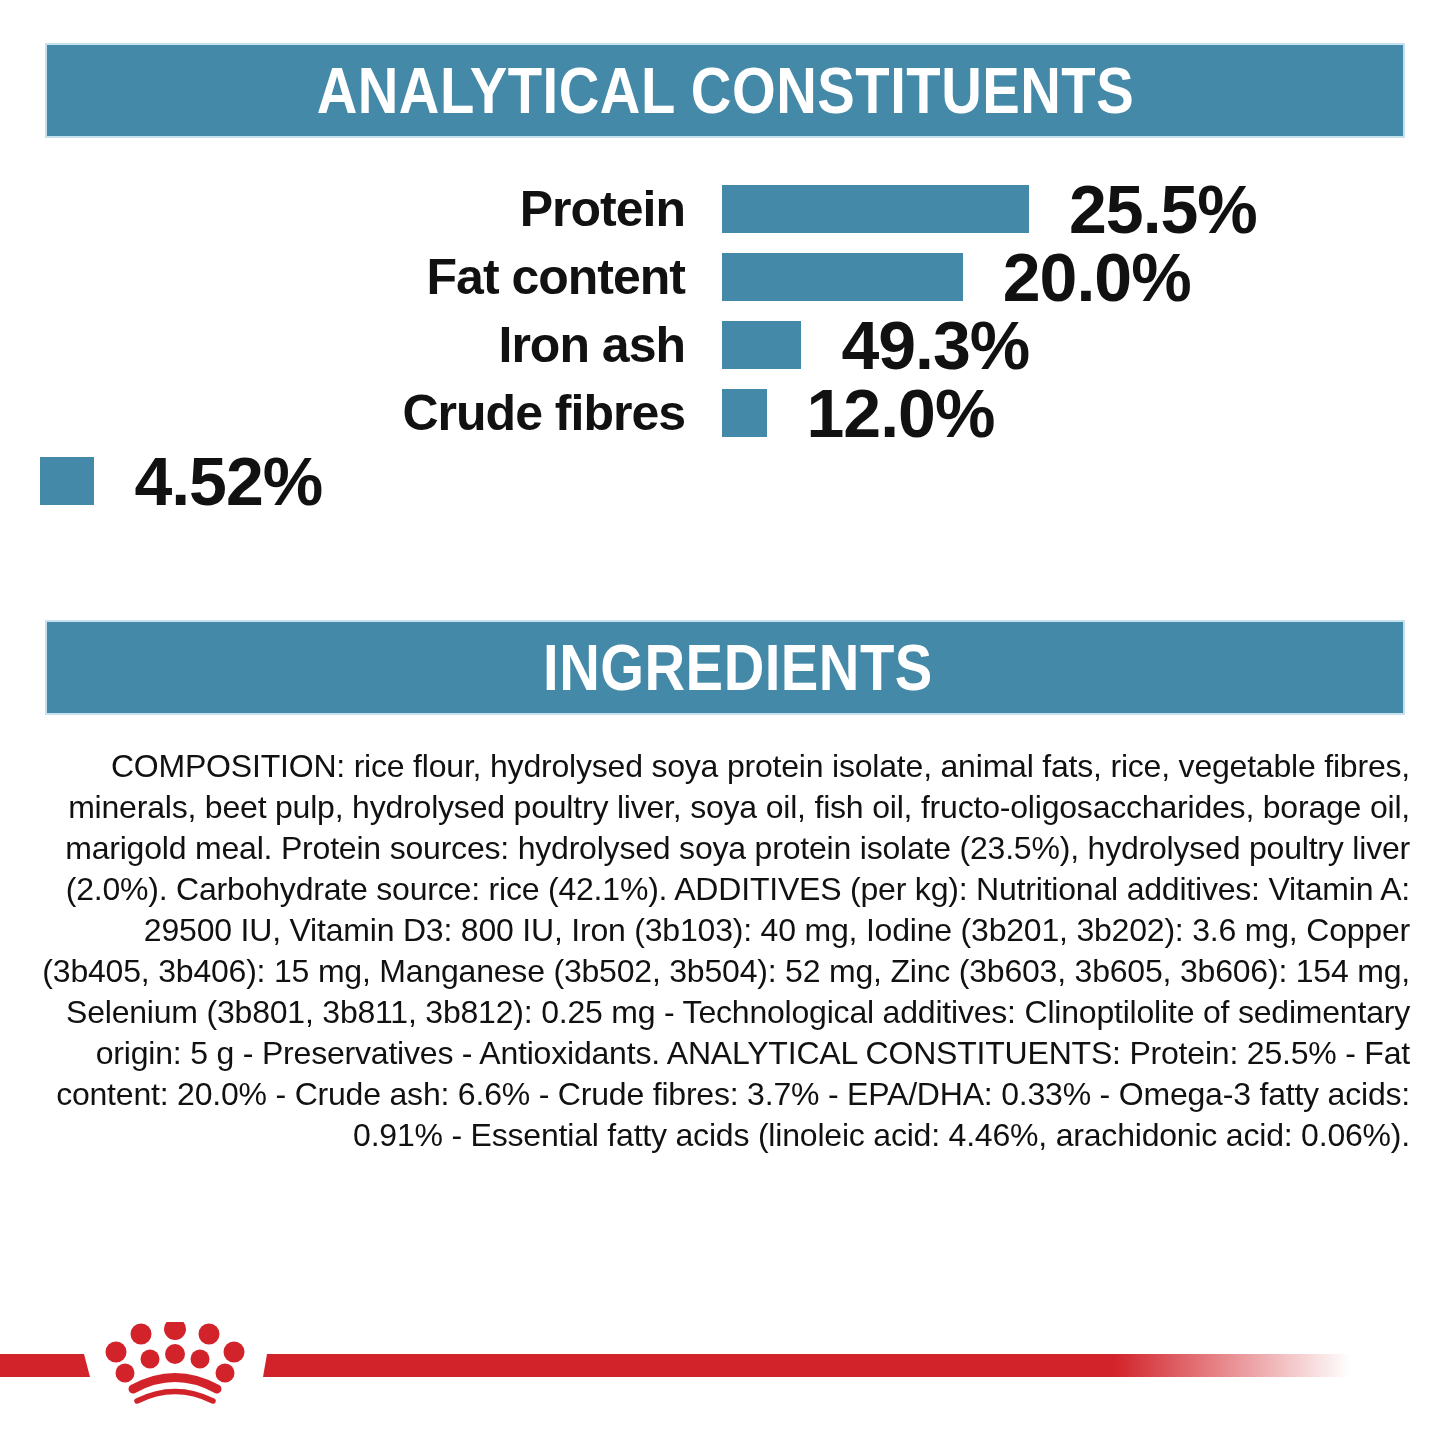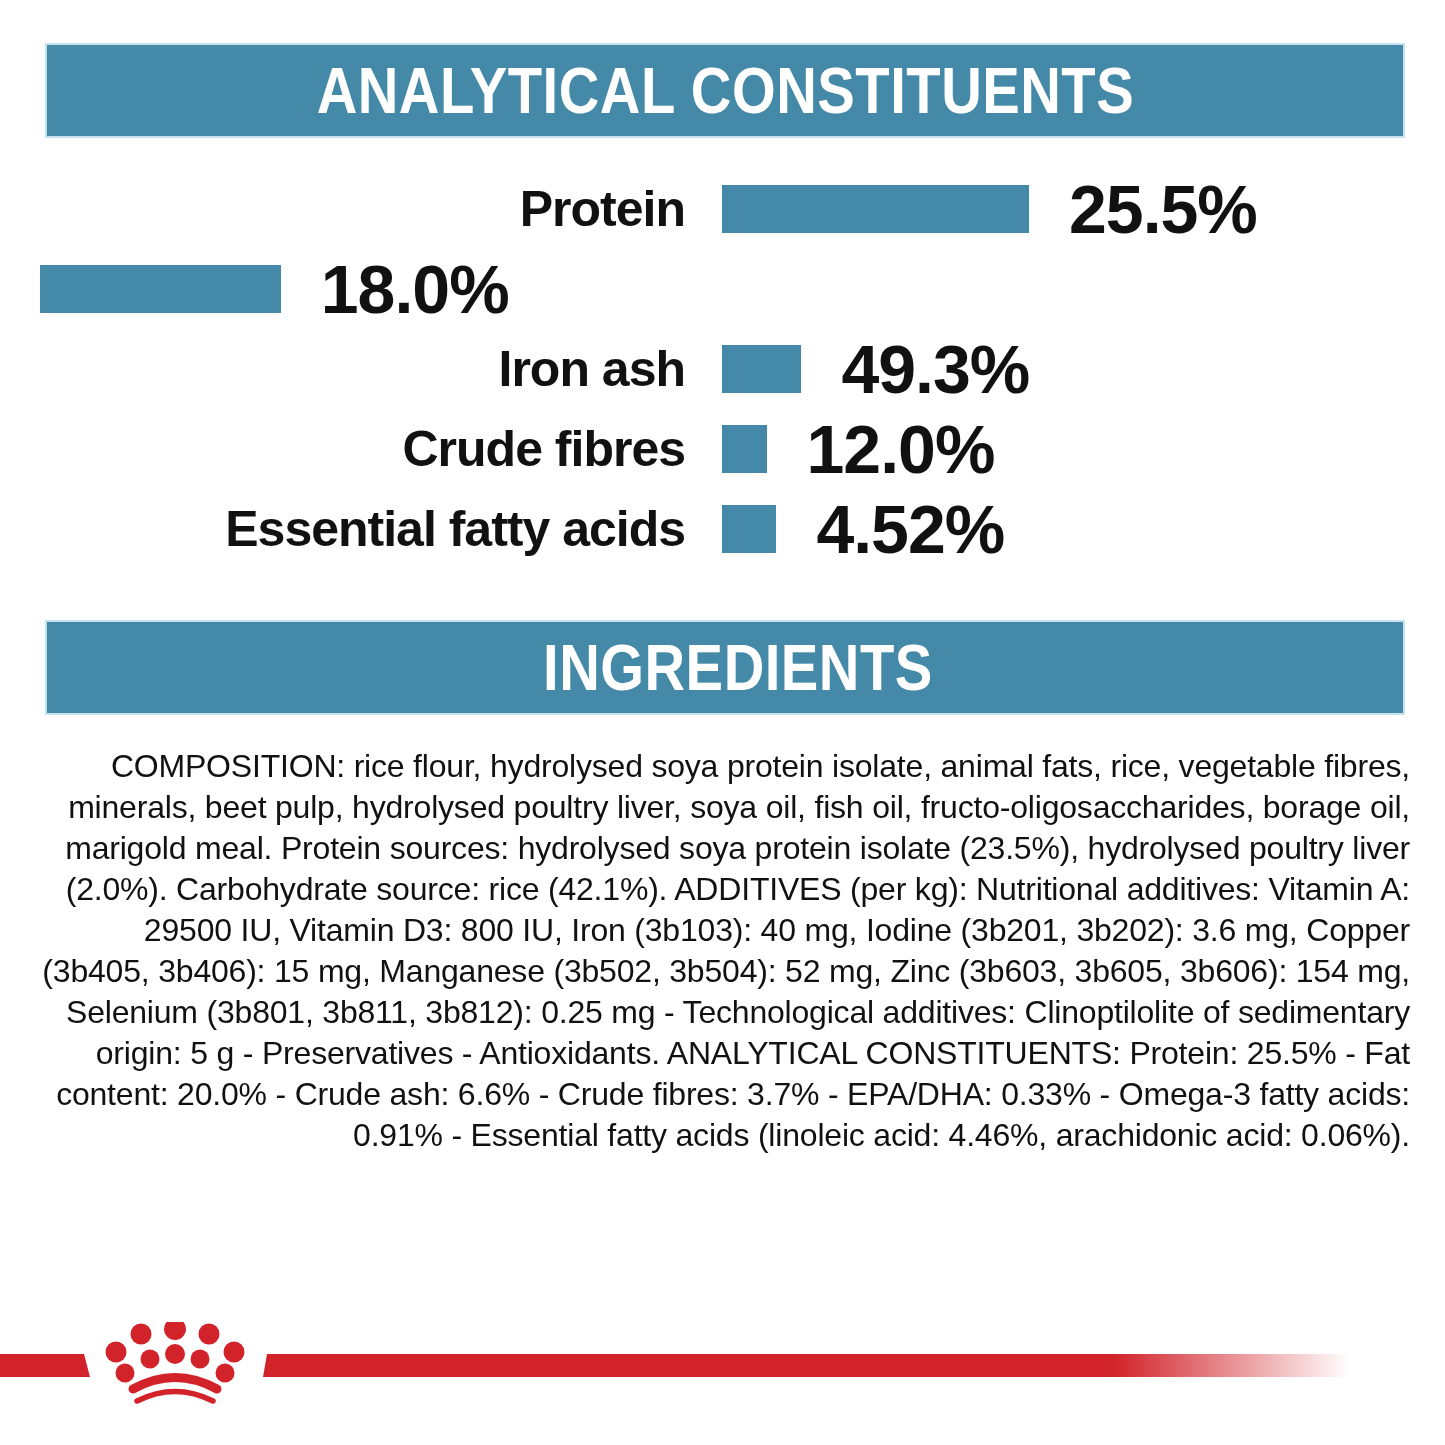--- a/index.html
+++ b/index.html
@@ -16,21 +16,21 @@
     display:flex; align-items:center; justify-content:center;
   }
   #band-analytical { top:43px; }
   #band-ingredients { top:620px;padding-left:26px; }
   .band-title {
     color:#fff; font-weight:bold; font-size:58px; letter-spacing:0.5px;
     display:inline-block; transform:scale(0.97,1.12); white-space:nowrap;
   }
 
   
-  .chart { position:absolute; left:40px; top:185px; display:flex; flex-direction:column; gap:32px; }
+  .chart { position:absolute; left:40px; top:185px; display:flex; flex-direction:column; gap:20px; }
   .chart-row { display:flex; align-items:center; height:48px; }
   .chart-label {
     width:645px; text-align:right; font-weight:bold; font-size:50px;
     letter-spacing:-1px; line-height:48px; color:var(--text);
     margin-right:37px; white-space:nowrap;
   }
   .chart-bar { height:48px; background:var(--teal); flex:0 0 auto; }
   .chart-value {
     margin-left:40px; font-weight:bold; font-size:68px; letter-spacing:-1px;
     line-height:48px; color:var(--text); white-space:nowrap;
@@ -67,35 +67,35 @@
     <span class="band-title">ANALYTICAL CONSTITUENTS</span>
   </div>
 
   <div class="chart">
       <div class="chart-row">
         <span class="chart-label">Protein</span>
         <div class="chart-bar" style="width: 307.02px; background: rgb(69, 137, 168);"></div>
         <span class="chart-value">25.5%</span>
       </div>
       <div class="chart-row">
+        <span class="chart-label">Fat content</span>
         <div class="chart-bar" style="width: 240.8px; background: rgb(69, 137, 168);"></div>
-        <span class="chart-value">18.0%</span>
+        <span class="chart-value">20.0%</span>
       </div>
       <div class="chart-row">
         <span class="chart-label">Iron ash</span>
         <div class="chart-bar" style="width: 79.464px; background: rgb(69, 137, 168);"></div>
         <span class="chart-value">49.3%</span>
       </div>
       <div class="chart-row">
         <span class="chart-label">Crude fibres</span>
         <div class="chart-bar" style="width: 44.548px; background: rgb(69, 137, 168);"></div>
         <span class="chart-value">12.0%</span>
       </div>
       <div class="chart-row">
-        <span class="chart-label">Essential fatty acids</span>
         <div class="chart-bar" style="width: 54.4208px; background: rgb(69, 137, 168);"></div>
         <span class="chart-value">4.52%</span>
       </div>
     </div>
 
   <div class="band" id="band-ingredients">
     <span class="band-title">INGREDIENTS</span>
   </div>
 
   <div class="body-text">COMPOSITION: rice flour, hydrolysed soya protein isolate, animal fats, rice, vegetable fibres, minerals, beet pulp, hydrolysed poultry liver, soya oil, fish oil, fructo-oligosaccharides, borage oil, marigold meal. Protein sources: hydrolysed soya protein isolate (23.5%), hydrolysed poultry liver (2.0%). Carbohydrate source: rice (42.1%). ADDITIVES (per kg): Nutritional additives: Vitamin A: 29500 IU, Vitamin D3: 800 IU, Iron (3b103): 40 mg, Iodine (3b201, 3b202): 3.6 mg, Copper (3b405, 3b406): 15 mg, Manganese (3b502, 3b504): 52 mg, Zinc (3b603, 3b605, 3b606): 154 mg, Selenium (3b801, 3b811, 3b812): 0.25 mg - Technological additives: Clinoptilolite of sedimentary origin: 5 g - Preservatives - Antioxidants. ANALYTICAL CONSTITUENTS: Protein: 25.5% - Fat content: 20.0% - Crude ash: 6.6% - Crude fibres: 3.7% - EPA/DHA: 0.33% - Omega-3 fatty acids: 0.91% - Essential fatty acids (linoleic acid: 4.46%, arachidonic acid: 0.06%).</div>

